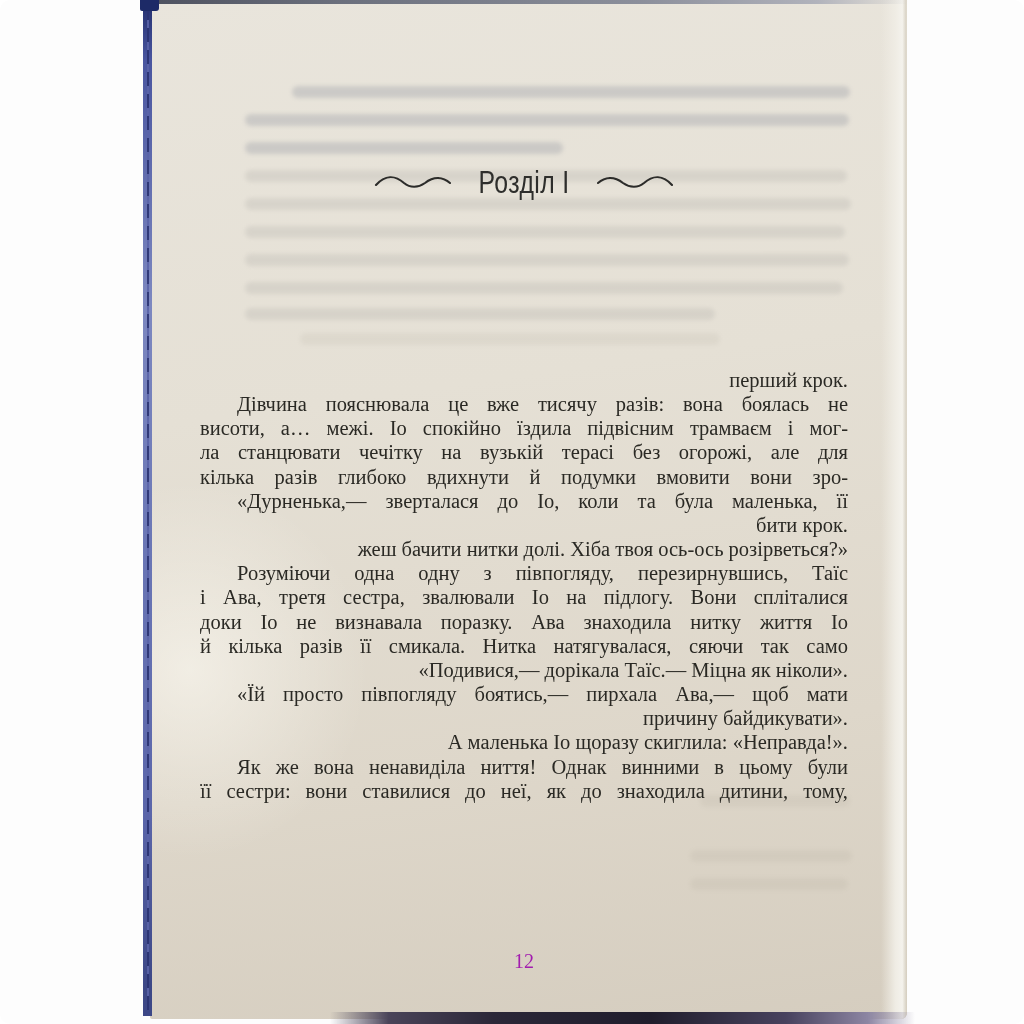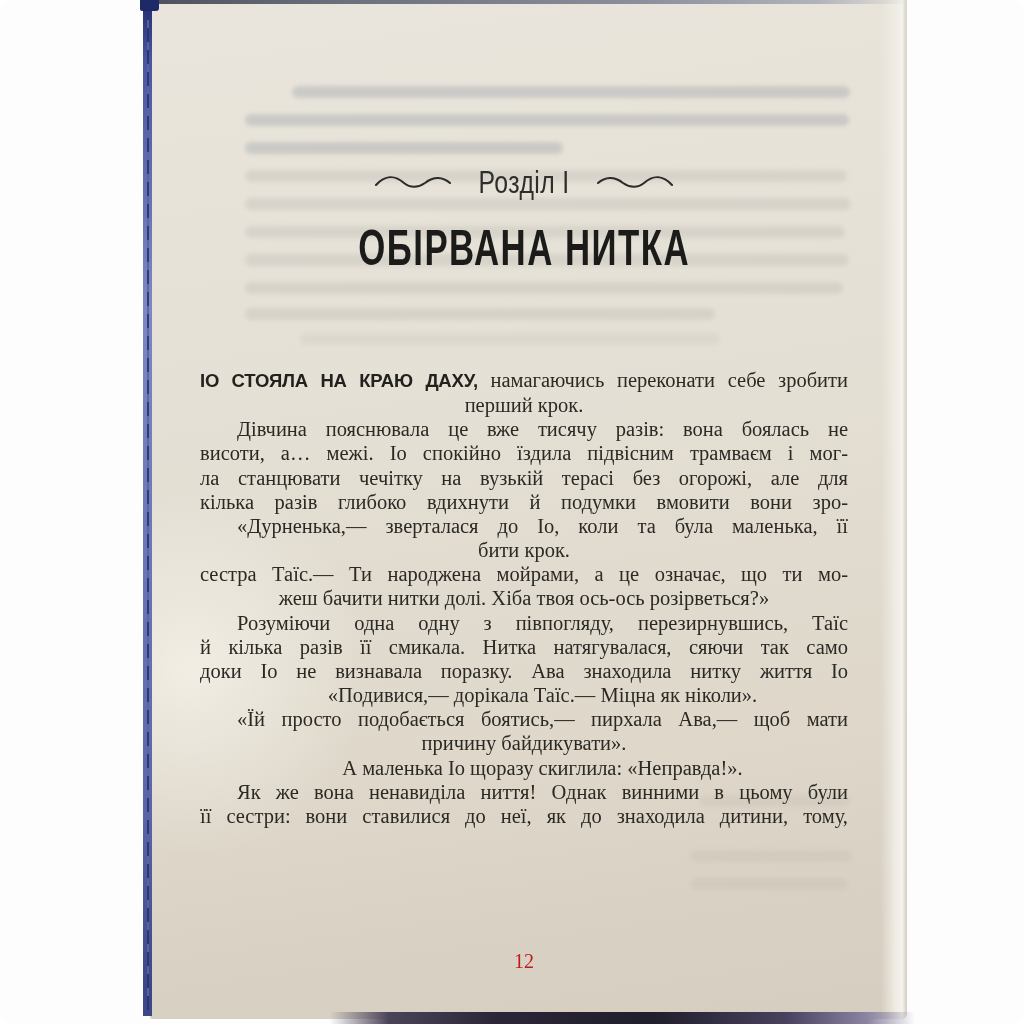--- a/index.html
+++ b/index.html
@@ -81,31 +81,31 @@
     font-size:47px;font-weight:700;color:#1b1b19;
     display:inline-block;transform:scale(.74,1.06);letter-spacing:2px;
     white-space:nowrap;
   }
   
   #body-text{
     position:absolute;left:200px;top:368px;width:648px;
     font-size:20.5px;line-height:24.15px;color:#2a2924;
     text-rendering:optimizeLegibility;
   }
-  .bline{white-space:normal;text-align:center;}
+  .bline{white-space:normal;text-align:right;}
   .bline.just{text-align:justify;text-align-last:justify;}
   .bline.ind{text-indent:37px;}
   .lead{
     font-family:"Liberation Sans", sans-serif;
     font-weight:700;font-size:18.5px;letter-spacing:-.2px;color:#22211d;
   }
   
   #page-number{
     position:absolute;left:200px;top:950px;width:648px;text-align:center;
-    font-size:20px;color:#b91c1c;
+    font-size:20px;color:#a21caf;
   }
 </style>
 </head>
 <body>
 
 <div id="stage">
 
   <div id="page">
     <div class="flash"></div>
     <div id="page-edge"></div>
@@ -133,40 +133,36 @@
   <div id="chapter-row">
     <svg class="flourish" width="80" height="22" viewBox="0 0 80 22">
       <path d="M3 13 C 12 3, 22 3, 31 11 C 37 16, 45 16, 52 11 C 61 4, 70 5, 77 11" fill="none" stroke="#2c2c2a" stroke-width="2.1" stroke-linecap="round"></path>
     </svg>
     <span id="chapter-label">Розділ I</span>
     <svg class="flourish" width="80" height="22" viewBox="0 0 80 22" style="transform:scaleX(-1)">
       <path d="M3 13 C 12 3, 22 3, 31 11 C 37 16, 45 16, 52 11 C 61 4, 70 5, 77 11" fill="none" stroke="#2c2c2a" stroke-width="2.1" stroke-linecap="round"></path>
     </svg>
   </div>
 
-  <div id="title-wrap">
-    <span id="chapter-title">ОБІРВАНА НИТКА</span>
-  </div>
 
   <div id="body-text">
-      <div class="bline just"><span class="lead">ІО СТОЯЛА НА КРАЮ ДАХУ,</span> намагаючись переконати себе зробити</div>
       <div class="bline">перший крок.</div>
       <div class="bline ind just">Дівчина пояснювала це вже тисячу разів: вона боялась не</div>
       <div class="bline just">висоти, а… межі. Іо спокійно їздила підвісним трамваєм і мог-</div>
       <div class="bline just">ла станцювати чечітку на вузькій терасі без огорожі, але для</div>
       <div class="bline just">кілька разів глибоко вдихнути й подумки вмовити вони зро-</div>
       <div class="bline ind just">«Дурненька,— зверталася до Іо, коли та була маленька, її</div>
       <div class="bline">бити крок.</div>
-      <div class="bline just">сестра Таїс.— Ти народжена мойрами, а це означає, що ти мо-</div>
       <div class="bline">жеш бачити нитки долі. Хіба твоя ось-ось розірветься?»</div>
       <div class="bline ind just">Розуміючи одна одну з півпогляду, перезирнувшись, Таїс</div>
+      <div class="bline just">і Ава, третя сестра, звалювали Іо на підлогу. Вони спліталися</div>
+      <div class="bline just">доки Іо не визнавала поразку. Ава знаходила нитку життя Іо</div>
       <div class="bline just">й кілька разів її смикала. Нитка натягувалася, сяючи так само</div>
-      <div class="bline just">доки Іо не визнавала поразку. Ава знаходила нитку життя Іо</div>
       <div class="bline ind">«Подивися,— дорікала Таїс.— Міцна як ніколи».</div>
-      <div class="bline ind just">«Їй просто подобається боятись,— пирхала Ава,— щоб мати</div>
+      <div class="bline ind just">«Їй просто півпогляду боятись,— пирхала Ава,— щоб мати</div>
       <div class="bline">причину байдикувати».</div>
       <div class="bline ind">А маленька Іо щоразу скиглила: «Неправда!».</div>
       <div class="bline ind just">Як же вона ненавиділа ниття! Однак винними в цьому були</div>
       <div class="bline just">її сестри: вони ставилися до неї, як до знаходила дитини, тому,</div>
     </div>
 
   <div id="page-number">12</div>
 
   <div id="bottom-band"></div>
 </div>

